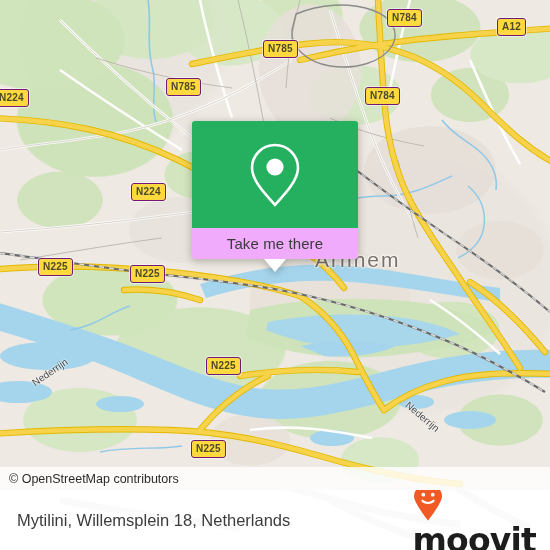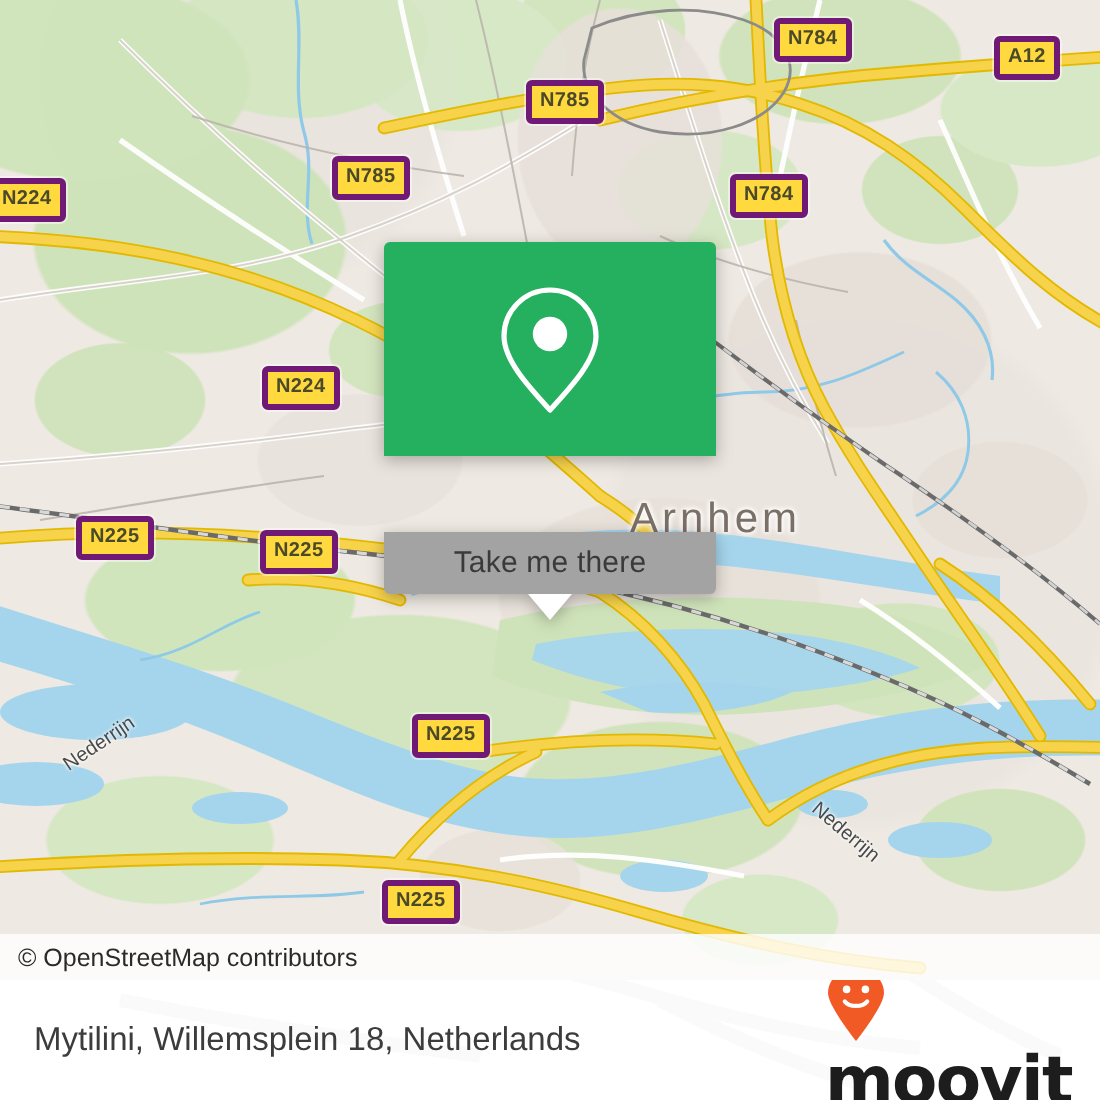--- a/index.html
+++ b/index.html
@@ -62,21 +62,21 @@
     opacity:.85;
   }
 
   
   .water svg{display:block;}
 
   
   .shield{
     position:absolute;
     background:#ffd93d;
-    border:3px solid #701a75;
+    border:1px solid #701a75;
     border-radius:3px;
     color:#4a4a2a;
     font-size:10px;
     font-weight:bold;
     line-height:13px;
     padding:1px 4px 2px 4px;
     letter-spacing:.2px;
     white-space:nowrap;
     font-family:"Liberation Sans",sans-serif;
     box-shadow:0 0 0 1px rgba(255,255,255,.45);
@@ -109,25 +109,24 @@
     filter:drop-shadow(0 2px 4px rgba(0,0,0,.28));
   }
   #callout-top{
     height:107px;
     background:#25b05f;
     border-radius:3px 3px 0 0;
     display:flex;align-items:center;justify-content:center;
   }
   #callout-bottom{
     height:31px;
-    background:#a3a3a3;
+    background:#f0abfc;
     border-radius:0 0 3px 3px;
     display:flex;align-items:center;justify-content:center;
     position:relative;
-    margin-top:38px;
   }
   #callout-label{
     font-size:15px;color:#3a3a3a;
     font-family:"Liberation Sans",sans-serif;
     letter-spacing:.1px;
   }
   #callout-tail{
     position:absolute;
     left:50%;transform:translateX(-50%);
     bottom:-13px;

